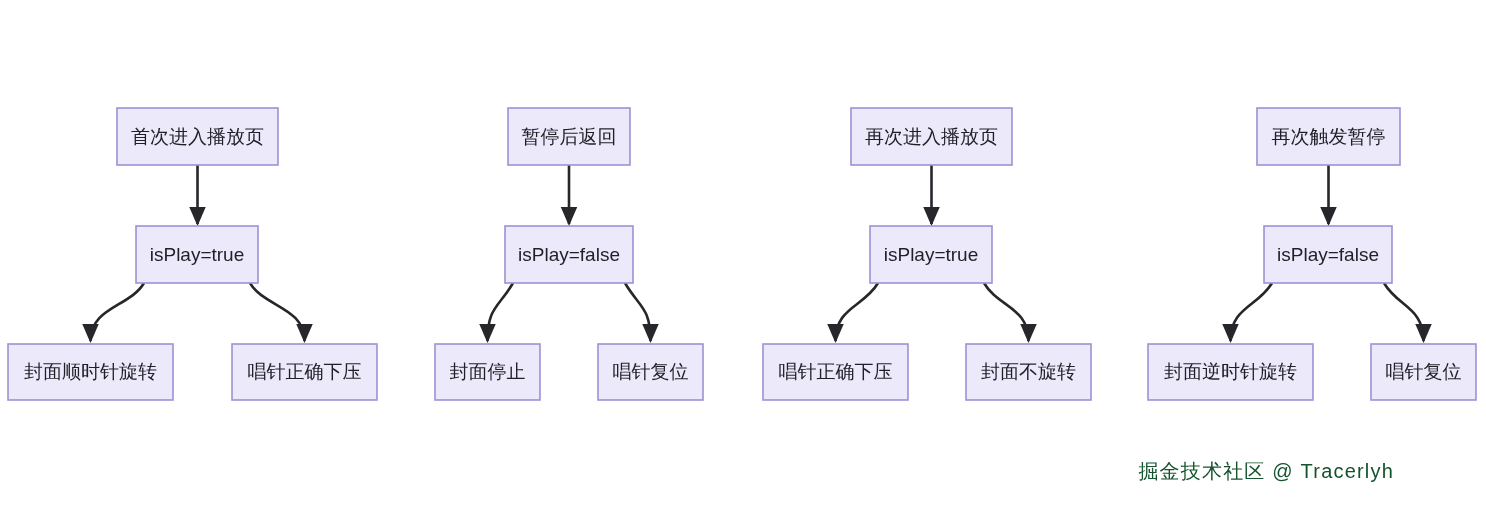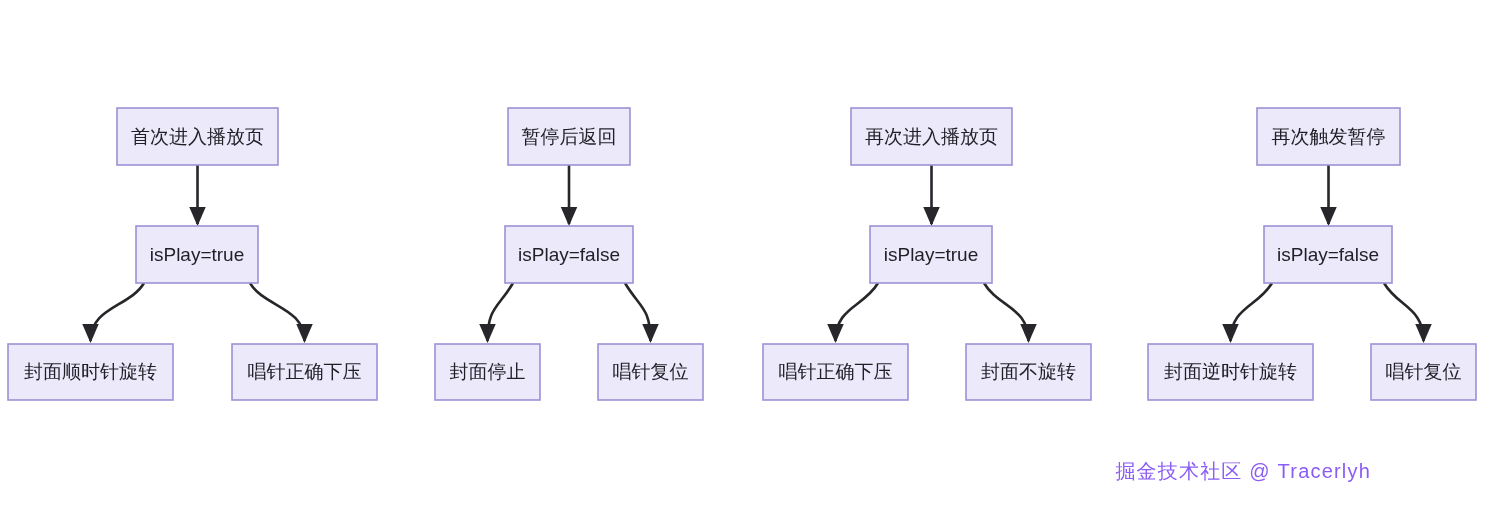--- a/index.html
+++ b/index.html
@@ -39,26 +39,26 @@
     text-anchor: middle;
     white-space: pre;
   }
   .edge-path {
     fill: none;
     stroke: #26262b;
     stroke-width: 2.6px;
   }
   .watermark-text {
     position: absolute;
-    right: 99px;
+    right: 76px;
     bottom: 24px;
     font-family: "Liberation Sans", "DejaVu Sans", sans-serif;
     font-size: 20px;
     letter-spacing: 1.2px;
-    color: #8b5cf6;
+    color: #14532d;
     text-shadow: 1px 1px 0 #ffffff;
     user-select: none;
     white-space: nowrap;
   }
 </style>
 </head>
 <body>
 
 <div id="diagram-root">
   <svg class="flow" id="flow-svg" viewBox="0 0 1486 509">

